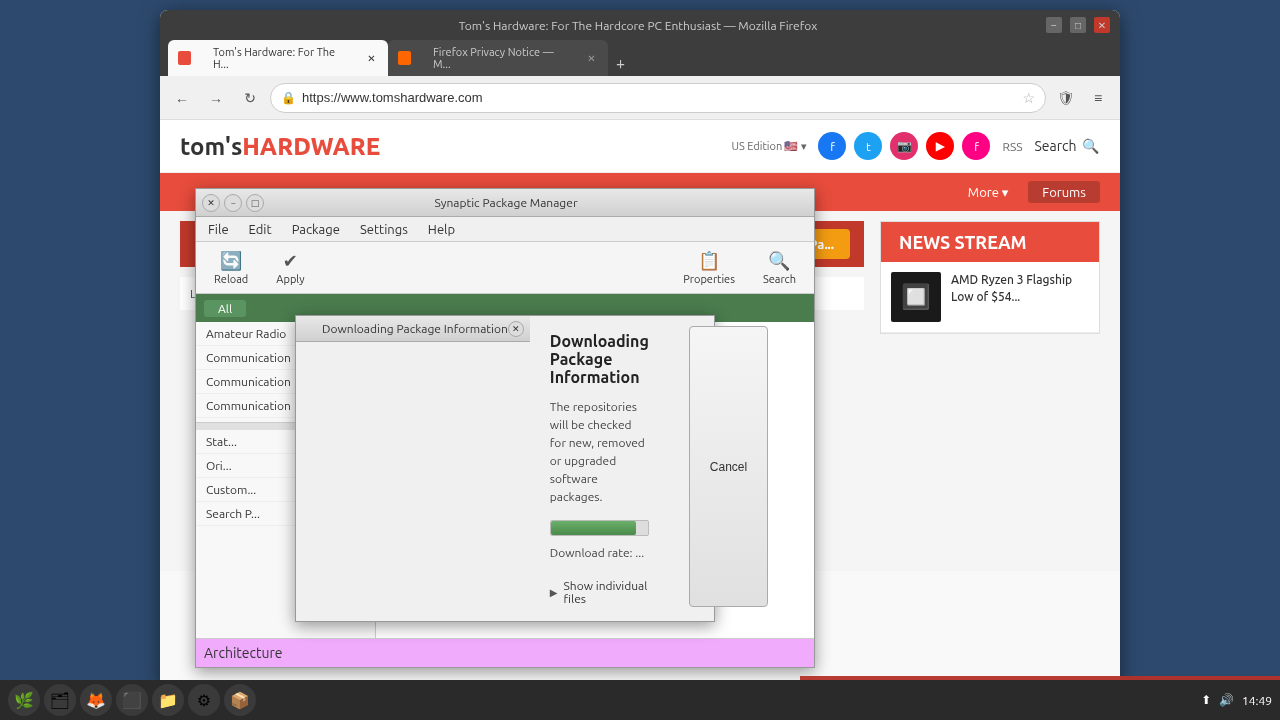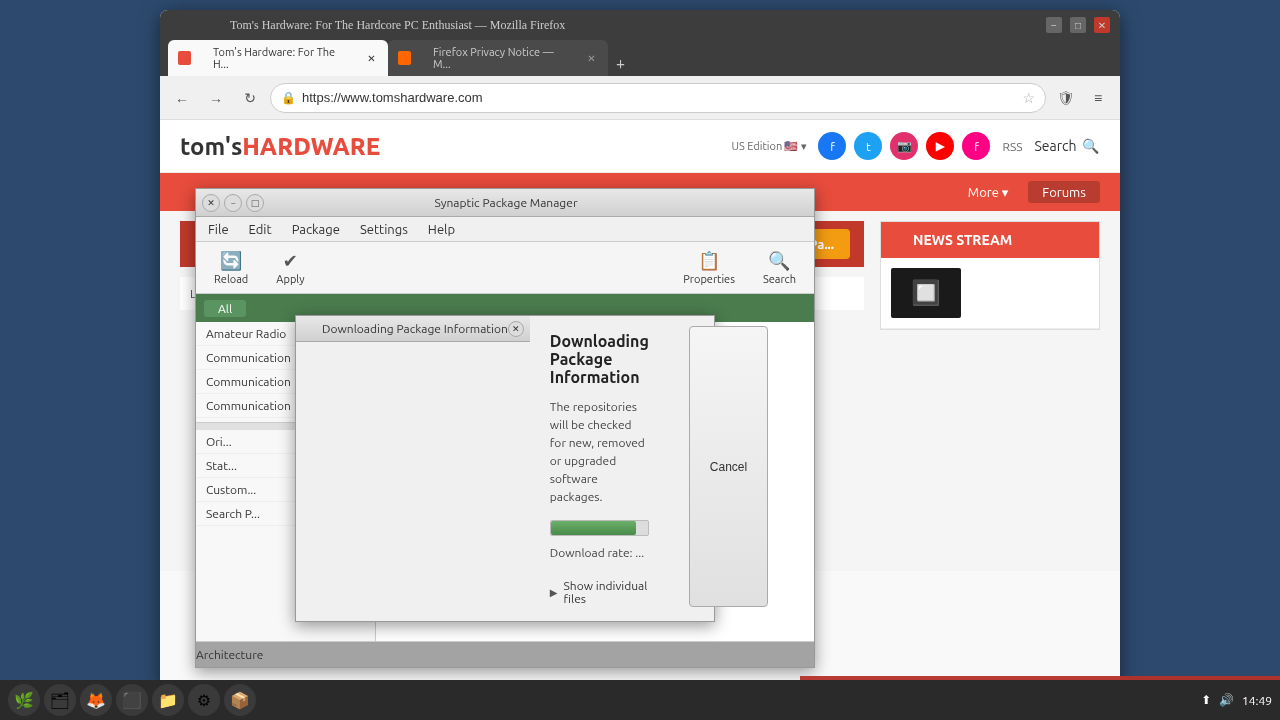--- a/index.html
+++ b/index.html
@@ -42,22 +42,21 @@
       align-items: center;
       justify-content: space-between;
       padding: 0 10px;
       color: #ccc;
       font-size: 12px;
       flex-shrink: 0;
     }
 
     .firefox-title-text {
       flex: 1;
-      text-align: left;
-      font-family: Liberation Serif, serif;
+      text-align: center;
     }
 
     .window-controls {
       display: flex;
       gap: 8px;
     }
 
     .win-btn {
       width: 16px;
       height: 16px;
@@ -294,22 +293,22 @@
 
     .news-stream-box {
       background: white;
       border: 1px solid #ddd;
     }
 
     .news-stream-header {
       background: #e74c3c;
       color: white;
       font-weight: bold;
-      font-size: 14px;
-      padding: 10px 32px;
+      font-size: 18px;
+      padding: 10px 18px;
     }
 
     .news-item {
       display: flex;
       gap: 10px;
       padding: 10px;
       border-bottom: 1px solid #eee;
     }
 
     .news-text {
@@ -485,23 +484,23 @@
       border-top: 1px solid #ccc;
       padding: 3px 8px;
       font-size: 11px;
       color: #555;
       display: flex;
       align-items: center;
       flex-shrink: 0;
     }
 
     .arch-section {
-      background: #a3a3a3;
-      padding: 6px 0;
-      font-size: 12px;
+      background: #f0abfc;
+      padding: 6px 8px;
+      font-size: 14px;
       color: #333;
       border-top: 1px solid #ccc;
       flex-shrink: 0;
     }
 
     
     .download-dialog {
       position: absolute;
       top: 315px;
       left: 295px;
@@ -788,20 +787,23 @@
             <span>Latest Versi...</span>
           </div>
         </div>
         <div style="width:220px;">
           <div class="news-stream-box">
             <div class="news-stream-header">NEWS STREAM</div>
             <div class="news-item">
               <div class="amd-news-thumb">
                 <span style="font-size:24px;">🔲</span>
               </div>
+              <div class="news-text">AMD Ryzen
+3 Flagship
+Low of $54...</div>
             </div>
           </div>
         </div>
       </div>
     </div>
   </div>
 
   <div class="synaptic-window">
     <div class="synaptic-titlebar">
       <div class="synaptic-win-controls">
@@ -845,22 +847,22 @@
       <div class="filter-all-btn">All</div>
     </div>
 
     <div class="synaptic-body">
       <div class="synaptic-sidebar">
         <div class="syn-sidebar-item">Amateur Radio</div>
         <div class="syn-sidebar-item">Communication</div>
         <div class="syn-sidebar-item">Communication</div>
         <div class="syn-sidebar-item">Communication</div>
         <div style="height:8px; background:#e0e0e0; border-top:1px solid #ccc; margin-top:4px;"></div>
+        <div class="syn-sidebar-item">Stat...</div>
         <div class="syn-sidebar-item">Ori...</div>
-        <div class="syn-sidebar-item">Stat...</div>
         <div class="syn-sidebar-item">Custom...</div>
         <div class="syn-sidebar-item">Search P...</div>
       </div>
       <div class="synaptic-main">
         
       </div>
     </div>
 
     <div class="arch-section">
       <span>Architecture</span>

